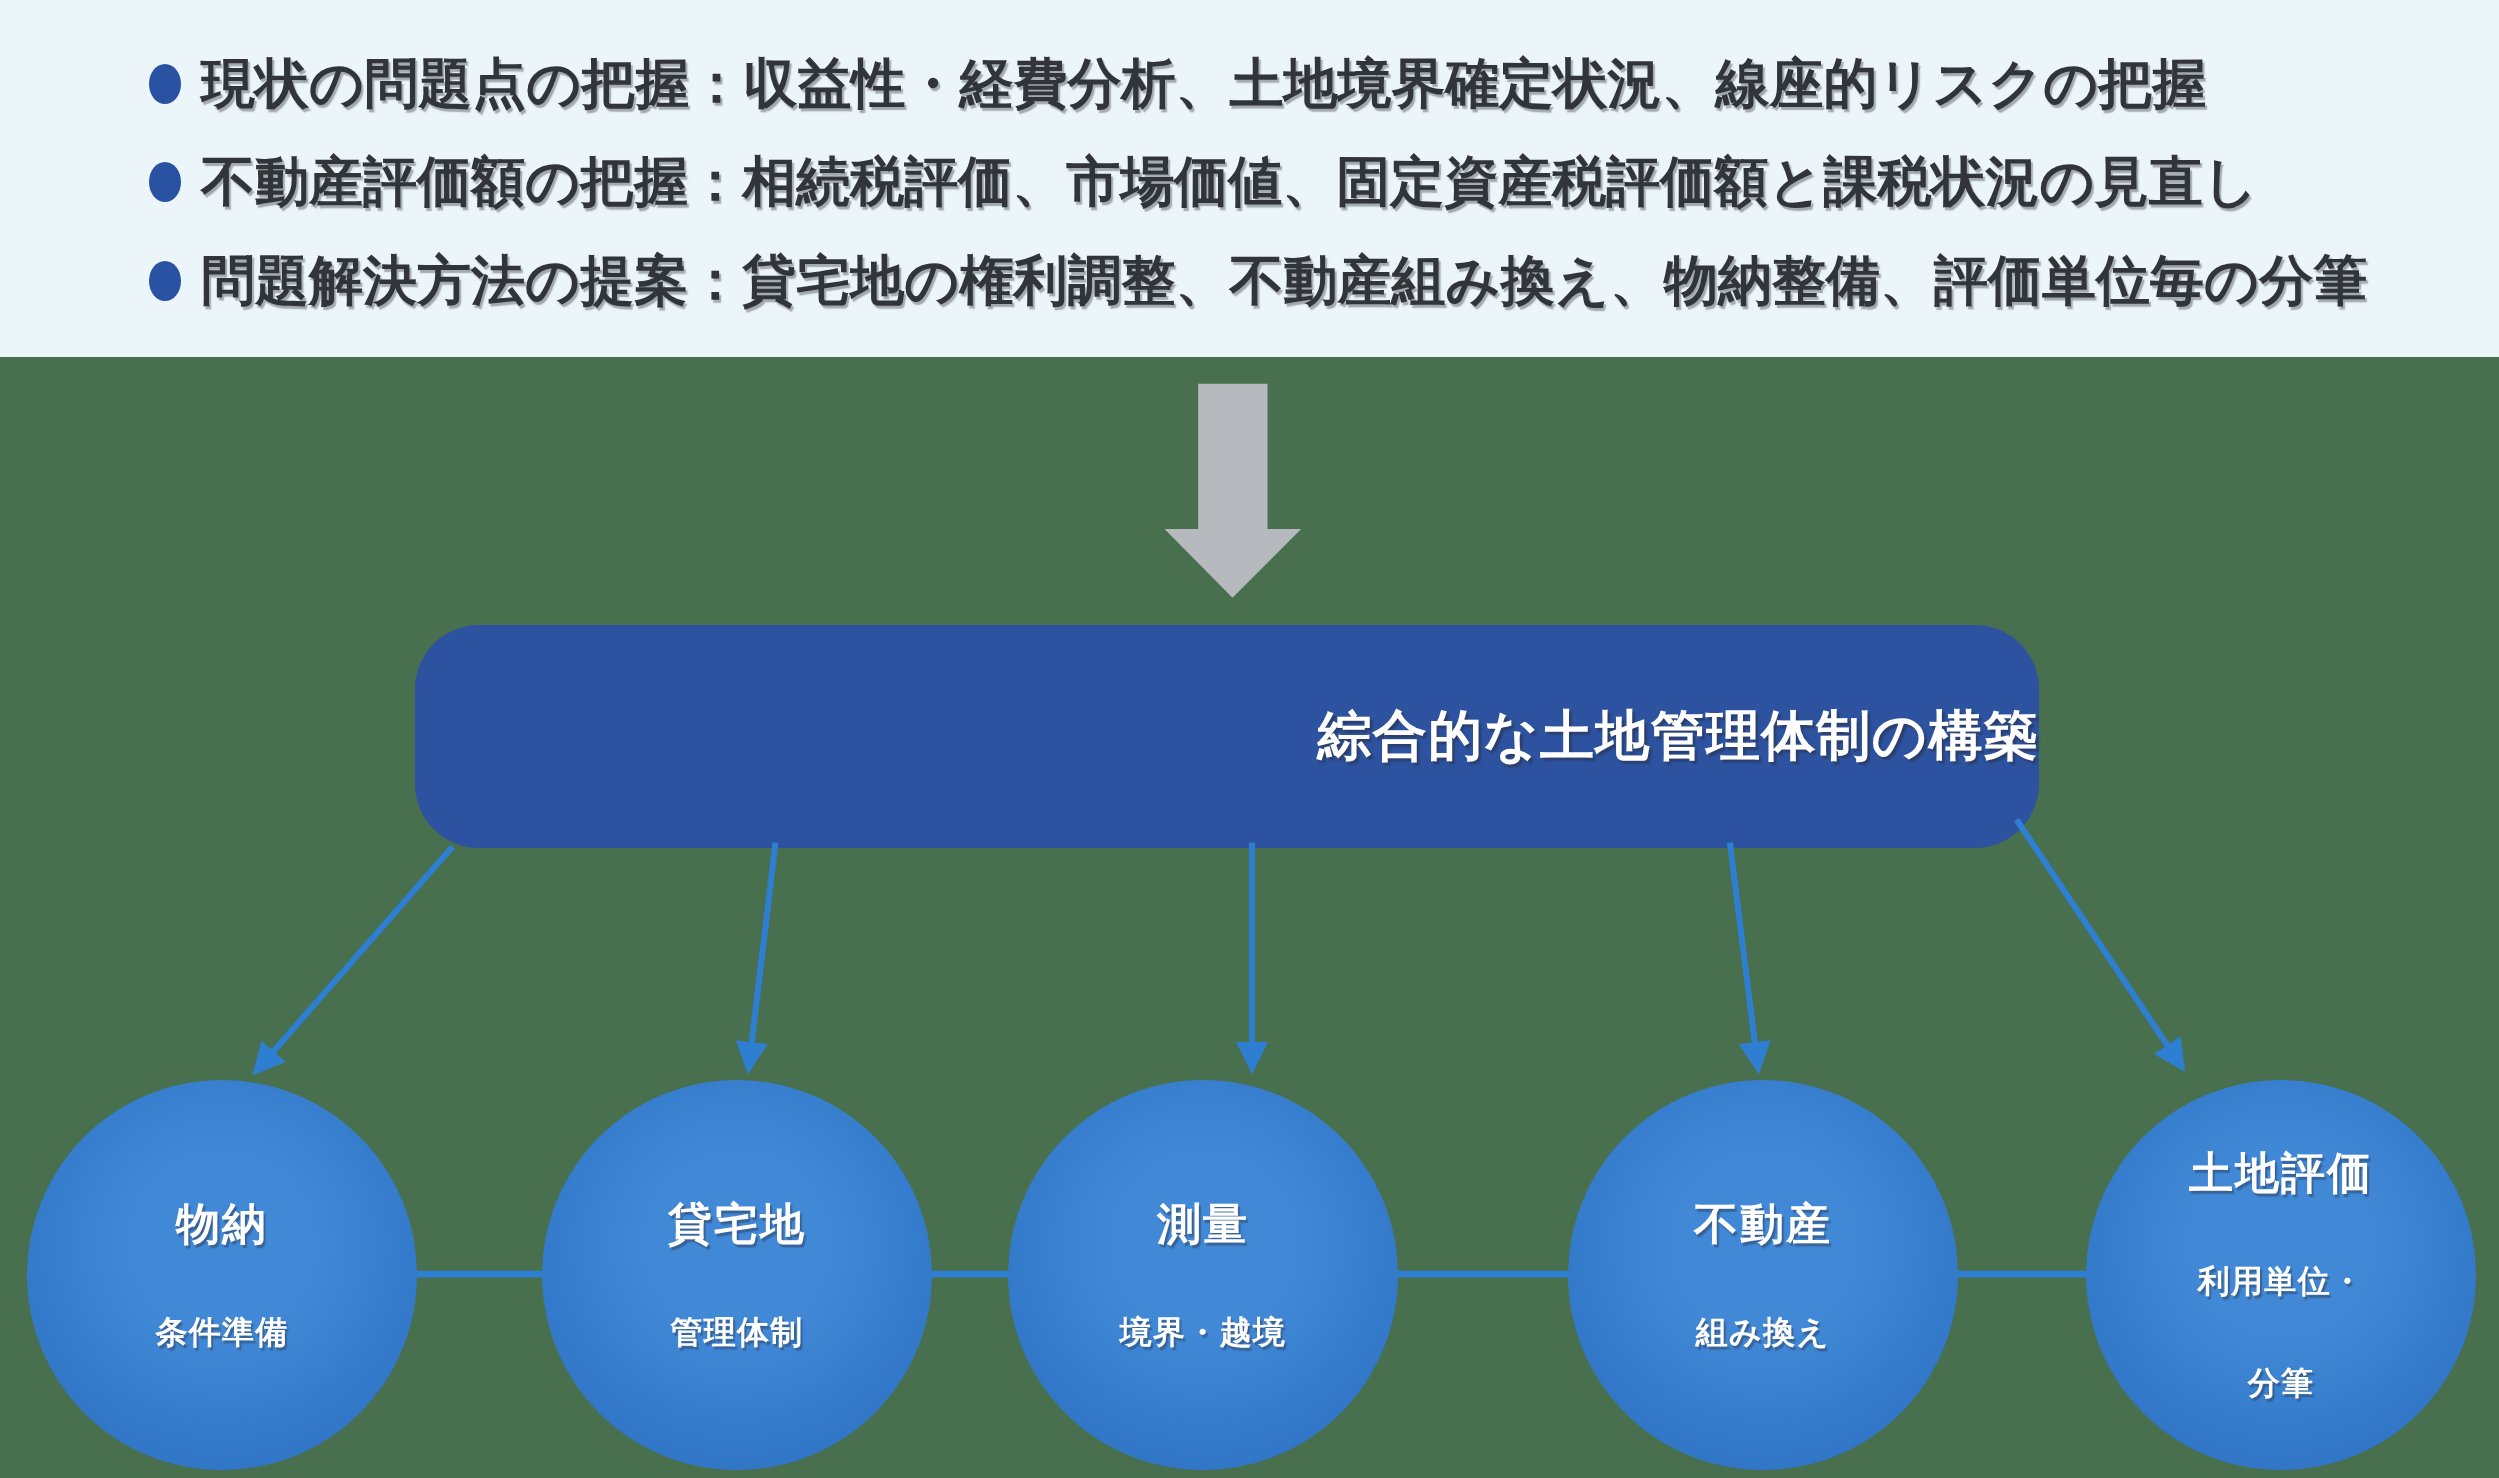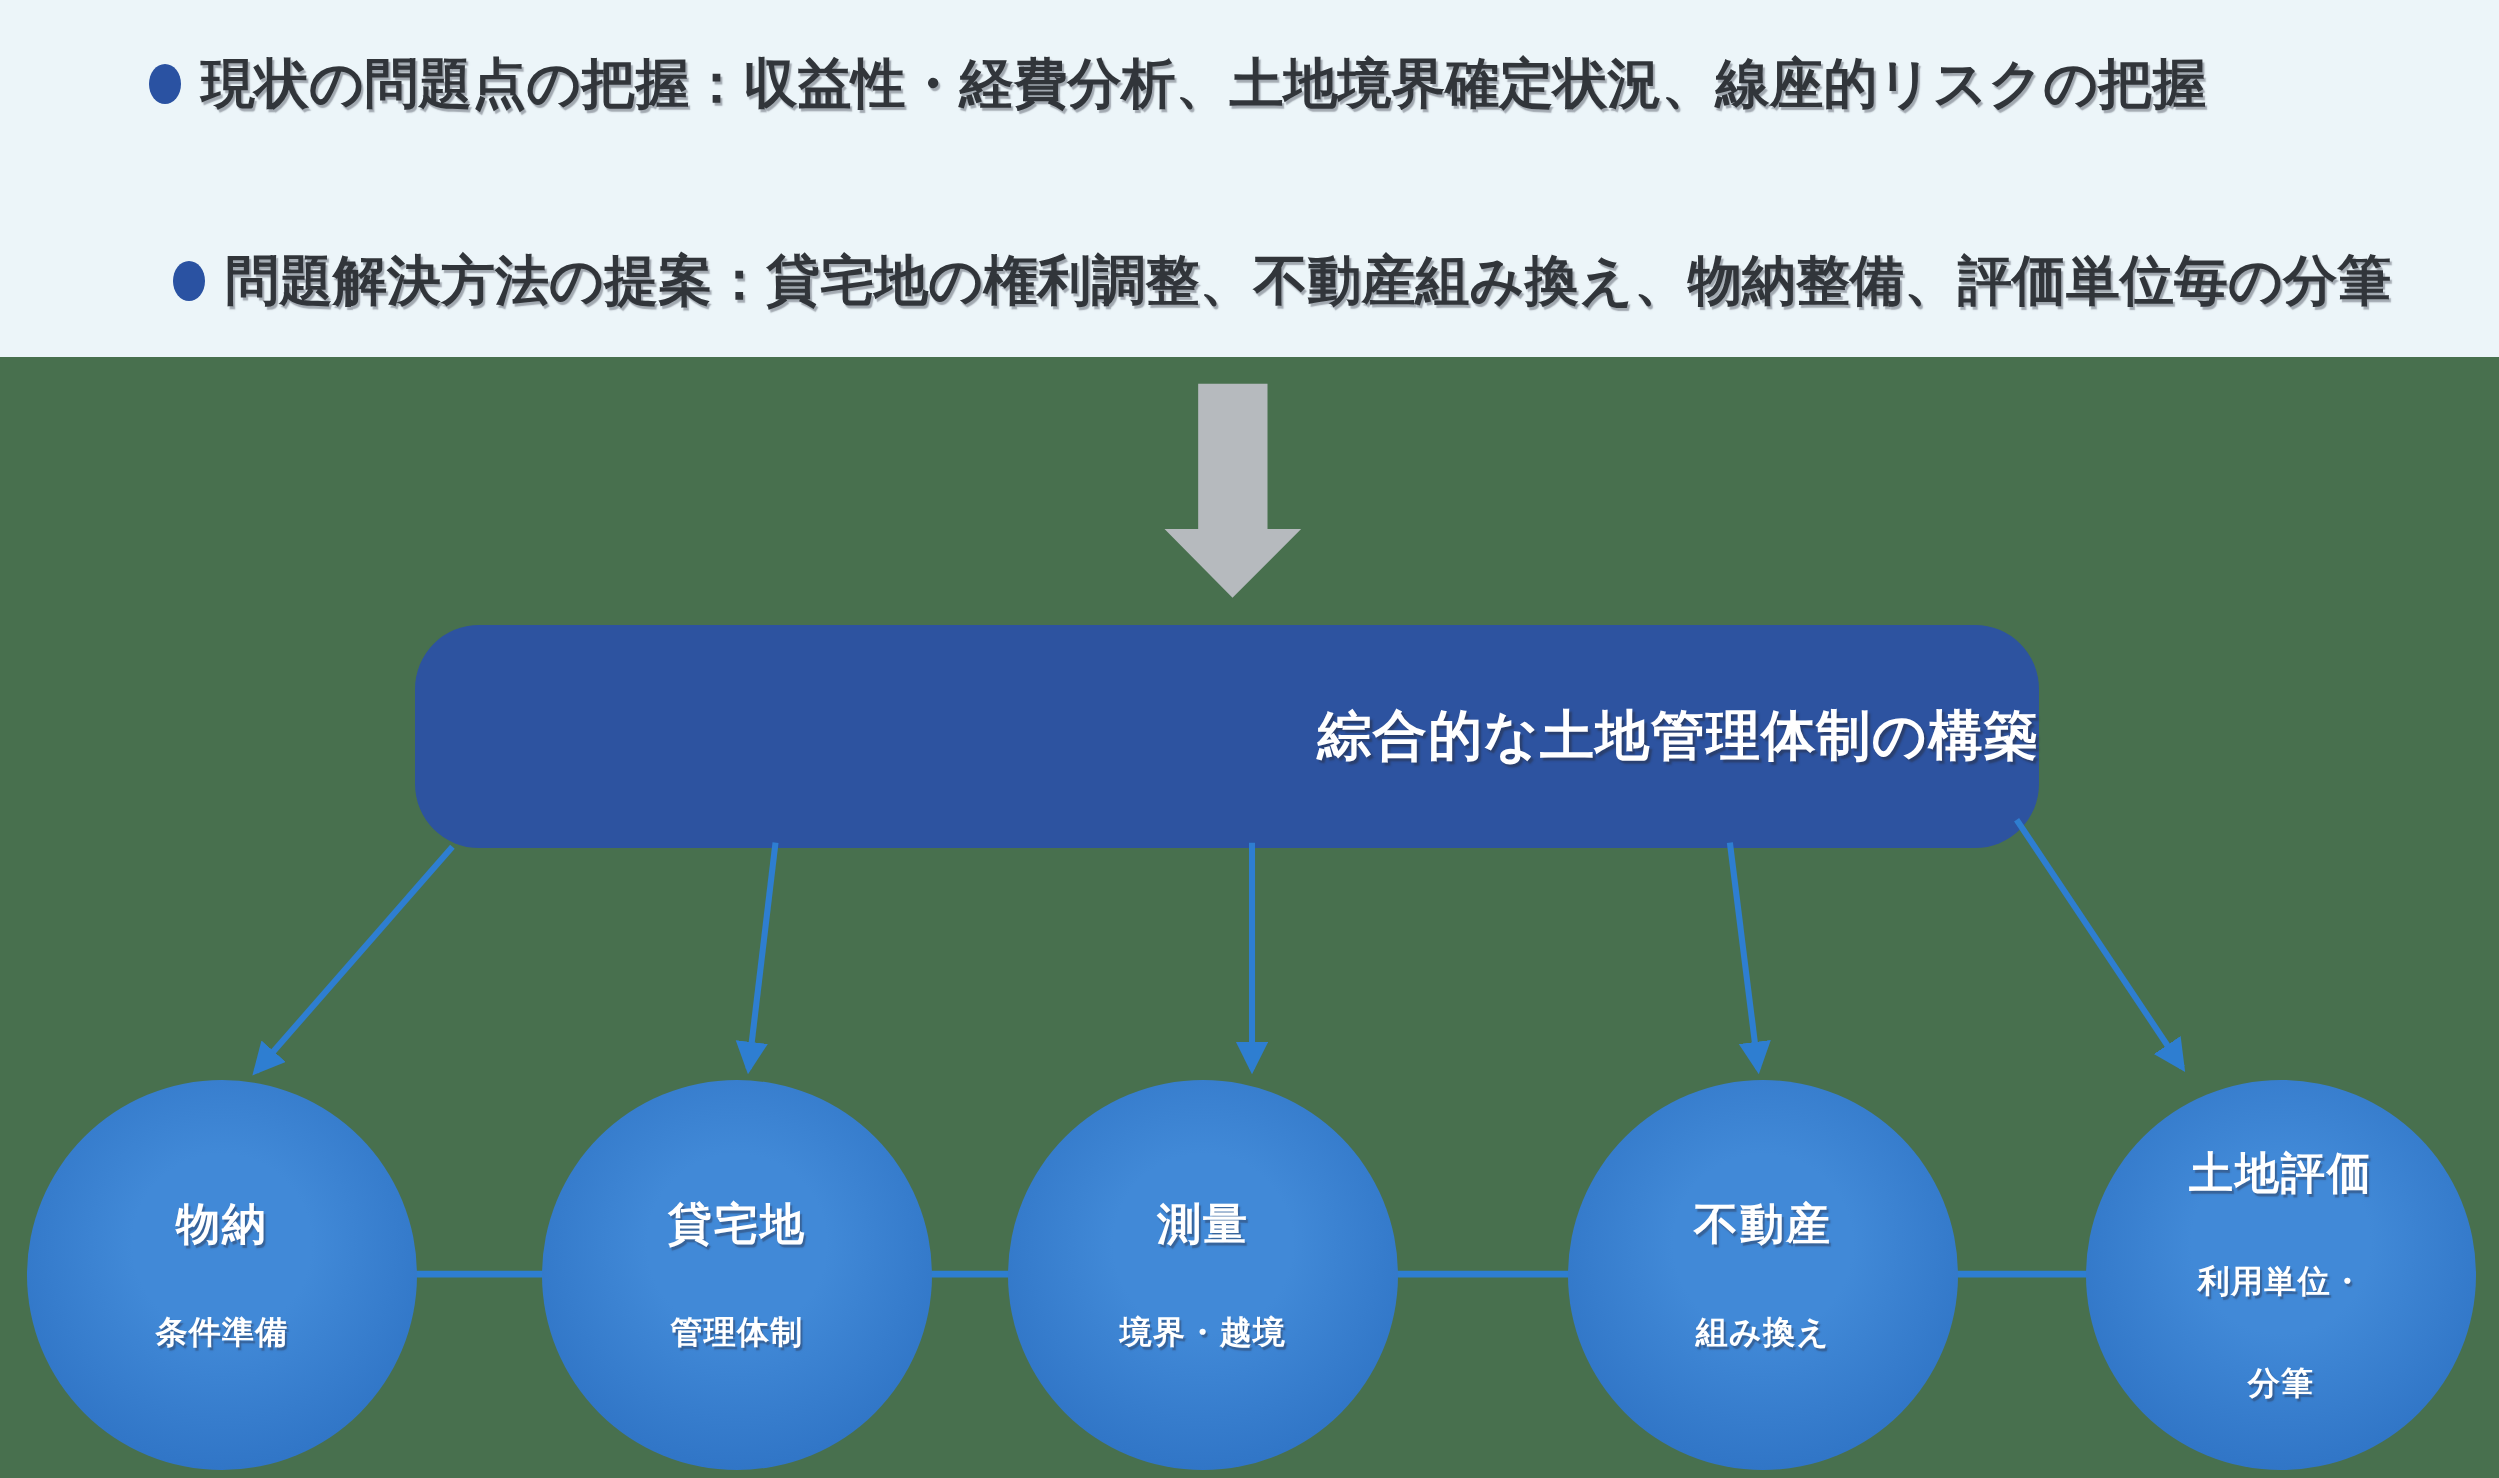--- a/index.html
+++ b/index.html
@@ -8,21 +8,21 @@
     --circle-center:#4189d7; --circle-edge:#2c70c2; --white-text:#ffffff;
   }
   *{margin:0;padding:0;box-sizing:border-box;}
   html,body{width:2500px;height:1478px;overflow:hidden;}
   body{font-family:"Liberation Sans","DejaVu Sans",sans-serif;background:var(--page-bg,#48704e);}
   #canvas{position:relative;width:2500px;height:1478px;background:var(--page-bg,#48704e);}
 
   
   .band{position:absolute;left:0;top:0;width:2500px;height:357px;background:var(--band-bg,#ecf5f9);}
   .bullet-row{position:absolute;left:0;width:2500px;height:74px;display:flex;align-items:center;}
-  .bullet-row.r0{top:47px;} .bullet-row.r1{top:145px;} .bullet-row.r2{top:244px;padding-left:24px;}
+  .bullet-row.r0{top:47px;} .bullet-row.r1{top:145px;} .bullet-row.r2{top:244px;}
   .bullet-dot{width:32px;height:40px;border-radius:50%;background:var(--bullet-dot,#2a52a2);
     margin-left:149px;flex:0 0 auto;}
   .bullet-text{margin-left:20px;font-size:54px;font-weight:700;color:var(--text-dark,#31353a);
     letter-spacing:0;white-space:nowrap;text-shadow:2px 2.7px 1.3px rgba(100,106,116,.55);}
 
   
   svg.flow{position:absolute;left:0;top:0;width:2500px;height:1478px;z-index:3;}
 
   
   .main-box{position:absolute;left:415px;top:625px;width:1624px;height:223px;border-radius:64px;
@@ -43,20 +43,24 @@
 </style>
 </head>
 <body>
 
 <div id="canvas">
 
   <div class="band">
     <div class="bullet-row r0">
       <span class="bullet-dot"></span>
       <span class="bullet-text">現状の問題点の把握：収益性・経費分析、土地境界確定状況、線座的リスクの把握</span>
+    </div>
+    <div class="bullet-row r1">
+      <span class="bullet-dot"></span>
+      <span class="bullet-text">不動産評価額の把握：相続税評価、市場価値、固定資産税評価額と課税状況の見直し</span>
     </div>
     <div class="bullet-row r2">
       <span class="bullet-dot"></span>
       <span class="bullet-text">問題解決方法の提案：貸宅地の権利調整、不動産組み換え、物納整備、評価単位毎の分筆</span>
     </div>
   </div>
 
   <div class="main-box">
     <span class="label">綜合的な土地管理体制の構築</span>
   </div>

